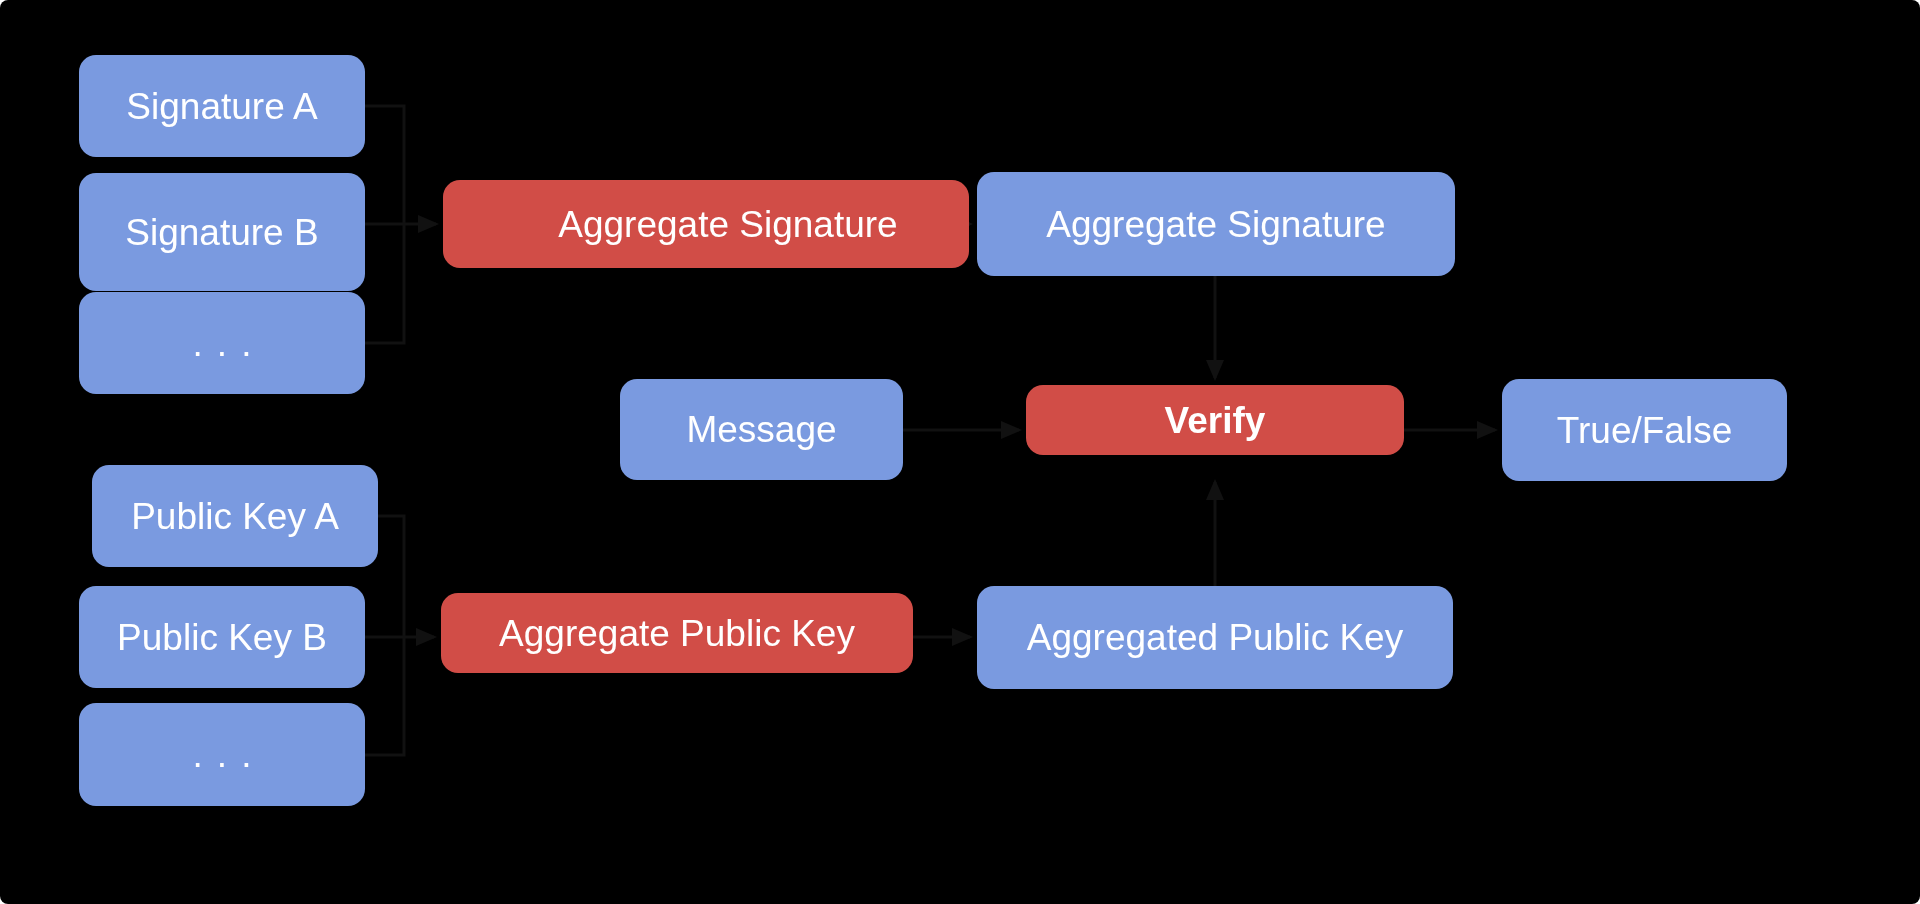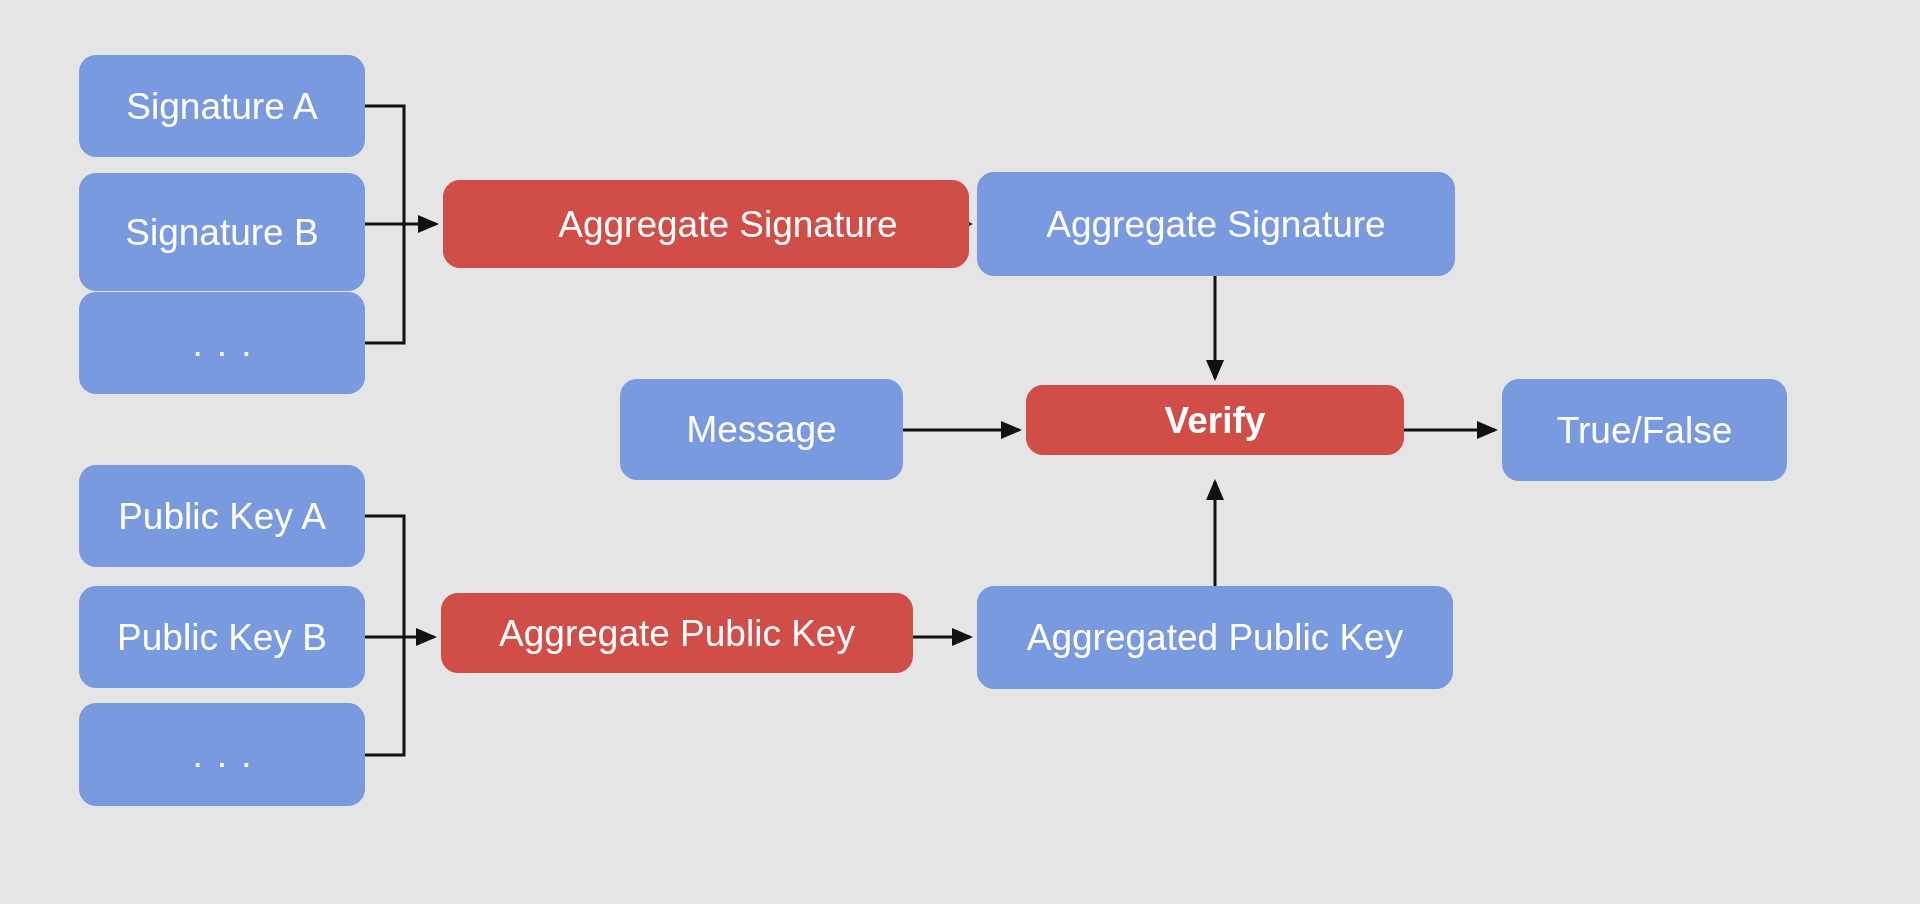--- a/index.html
+++ b/index.html
@@ -1,17 +1,17 @@
 <!DOCTYPE html>
 <html><head>
 <meta charset="utf-8">
 <style>
   html,body{margin:0;padding:0;background:#ffffff;}
   body{font-family:"Liberation Sans", sans-serif;}
-  .canvas{position:relative;width:1920px;height:904px;background:#e5e5e5;overflow:hidden;}
+  .canvas{position:relative;width:1920px;height:904px;background:#000000;overflow:hidden;border-radius:8px;}
 
   .node{
     position:absolute;
     display:flex;align-items:center;justify-content:center;
     color:#ffffff;font-size:37px;line-height:1;
     border-radius:17px;text-align:center;white-space:nowrap;
   }
   .node.blue{background:#7A9AE0;}
   .node.red{background:#D14D47;}
   .node.bold{font-weight:bold;}
@@ -71,21 +71,21 @@
   <div class="node blue" style="left:79px;top:173px;width:286px;height:118px;">Signature B</div>
   <div class="node blue dots" style="left:79px;top:292px;width:286px;height:102px;">...</div>
 
   <div class="node red" style="left:443px;top:180px;width:482px;height:88px;padding-left:44px;">Aggregate Signature</div>
   <div class="node blue" style="left:977px;top:172px;width:478px;height:104px;">Aggregate Signature</div>
 
   <div class="node blue" style="left:620px;top:379px;width:283px;height:101px;">Message</div>
   <div class="node red bold" style="left:1026px;top:385px;width:378px;height:70px;">Verify</div>
   <div class="node blue" style="left:1502px;top:379px;width:285px;height:102px;">True/False</div>
 
-  <div class="node blue" style="left:79px;top:465px;width:286px;height:102px;">Public Key A</div>
+  <div class="node blue" style="left:92px;top:465px;width:286px;height:102px;">Public Key A</div>
   <div class="node blue" style="left:79px;top:586px;width:286px;height:102px;">Public Key B</div>
   <div class="node blue dots" style="left:79px;top:703px;width:286px;height:103px;">...</div>
 
   <div class="node red" style="left:441px;top:593px;width:472px;height:80px;">Aggregate Public Key</div>
   <div class="node blue" style="left:977px;top:586px;width:476px;height:103px;">Aggregated Public Key</div>
 
 
 </div>
 
 </body></html>

